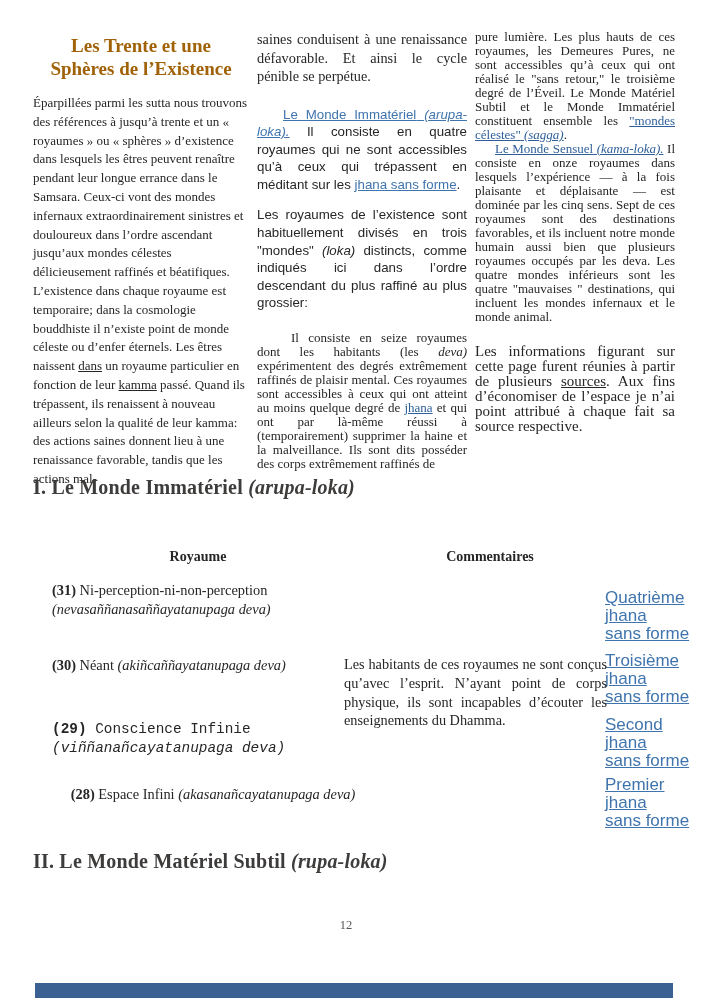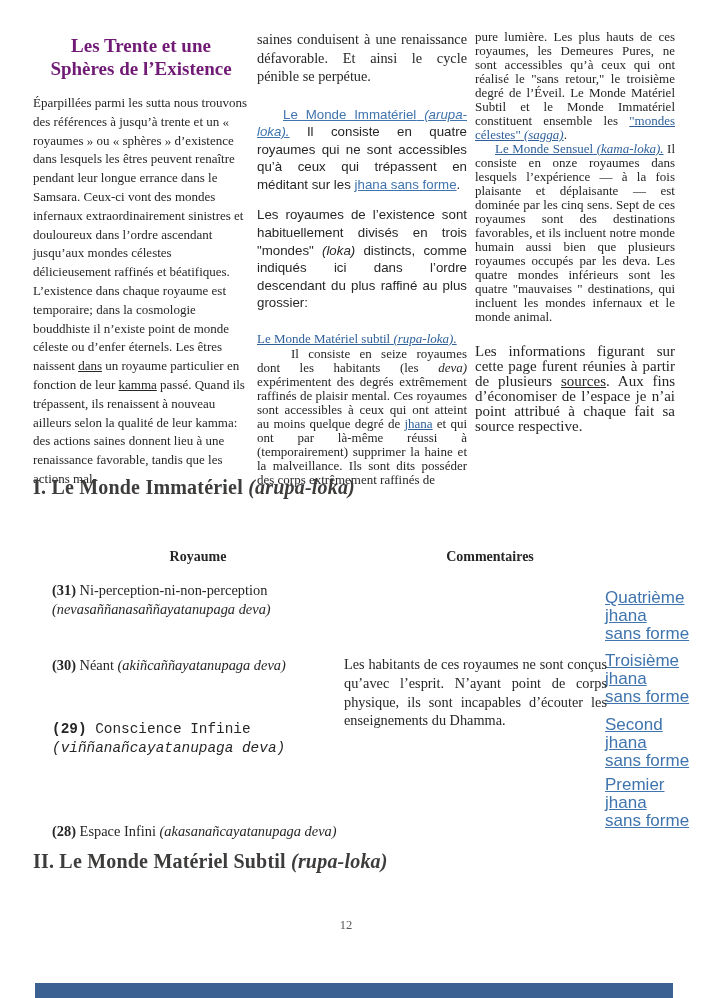--- a/index.html
+++ b/index.html
@@ -6,21 +6,21 @@
   .page{
     position:relative;width:706px;height:998px;background:#ffffff;
     font-family:"Liberation Serif", serif;color:var(--body_text,#262626);
     overflow:hidden;box-shadow:0 0 4px rgba(0,0,0,.25);
   }
   .cols{position:absolute;left:33px;top:30px;width:642px;display:grid;
         grid-template-columns:216px 210px 200px;column-gap:8px;}
   .col{min-width:0;}
   h1.article-title{
     font-size:19px;line-height:23px;font-weight:bold;text-align:center;
-    margin:4px 0 14px 0;color:#701a75;
+    margin:4px 0 14px 0;color:#a16207;
   }
   .p-loose{font-size:13px;line-height:18.8px;margin:0;text-align:left;}
   .p-serif-j{font-size:14.3px;line-height:18.5px;margin:0 0 20px 0;text-align:justify;}
   .p-sans{font-family:"Liberation Sans", sans-serif;font-size:13.3px;line-height:17.6px;
           margin:0 0 19px 0;text-align:justify;}
   .p-sans-ind{text-indent:26px;margin-bottom:13px;}
   .p-tight{font-size:13px;line-height:14px;margin:0;text-align:justify;}
   .ind20{text-indent:20px;}
   .ind34{text-indent:34px;}
   .p3-col3{font-size:15px;line-height:15px;margin-top:20px;}
@@ -76,23 +76,20 @@
       <p class="p-sans p-sans-ind">
         <span class="link-s"><span>Le Monde Immatériel</span> <span class="it">(arupa-loka).</span></span>
         <span>Il consiste en quatre royaumes qui ne sont accessibles qu’à ceux qui trépassent en méditant sur les</span>
         <span class="link-s">jhana sans forme</span><span>.</span>
       </p>
       <p class="p-sans">
         <span>Les royaumes de l’existence sont habituellement divisés en trois "mondes"</span>
         <span class="it">(loka)</span>
         <span>distincts, comme indiqués ici dans l’ordre descendant du plus raffiné au plus grossier:</span>
       </p>
-      <div class="link-line">
-        <span class="link-r"><span>Le Monde Matériel subtil</span> <span class="it">(rupa-loka).</span></span>
-      </div>
       <p class="p-tight ind34">
         <span>Il consiste en seize royaumes dont les habitants (les</span>
         <span class="it">deva)</span>
         <span>expérimentent des degrés extrêmement raffinés de plaisir mental. Ces royaumes sont accessibles à ceux qui ont atteint au moins quelque degré de</span>
         <span class="link-r">jhana</span>
         <span>et qui ont par là-même réussi à (temporairement) supprimer la haine et la malveillance. Ils sont dits posséder des corps extrêmement raffinés de</span>
       </p>
     </div>
 
     <div class="col">
@@ -139,21 +136,21 @@
   <div class="comment" style="top:655px;">Les habitants de ces royaumes ne sont conçus qu’avec l’esprit. N’ayant point de corps physique, ils sont incapables d’écouter les enseignements du Dhamma.</div>
 
   <div class="trow" style="top:720px;font-family:Liberation Mono, monospace;">
     <span class="num">(29)</span>
     <span>Conscience Infinie</span>
     <span class="pali">(viññanañcayatanupaga deva)</span>
   </div>
   <div class="cause" style="top:716px;">Second jhana
 sans forme</div>
 
-  <div class="trow" style="top:822px;">
+  <div class="trow" style="top:785px;text-align:center;">
     <span class="num">(28)</span>
     <span>Espace Infini</span>
     <span class="pali">(akasanañcayatanupaga deva)</span>
   </div>
   <div class="cause" style="top:776px;">Premier jhana
 sans forme</div>
 
   <h2 class="sec" style="top:850px;">
     <span>II. Le Monde Matériel Subtil</span>
     <span class="it">(rupa-loka)</span>

